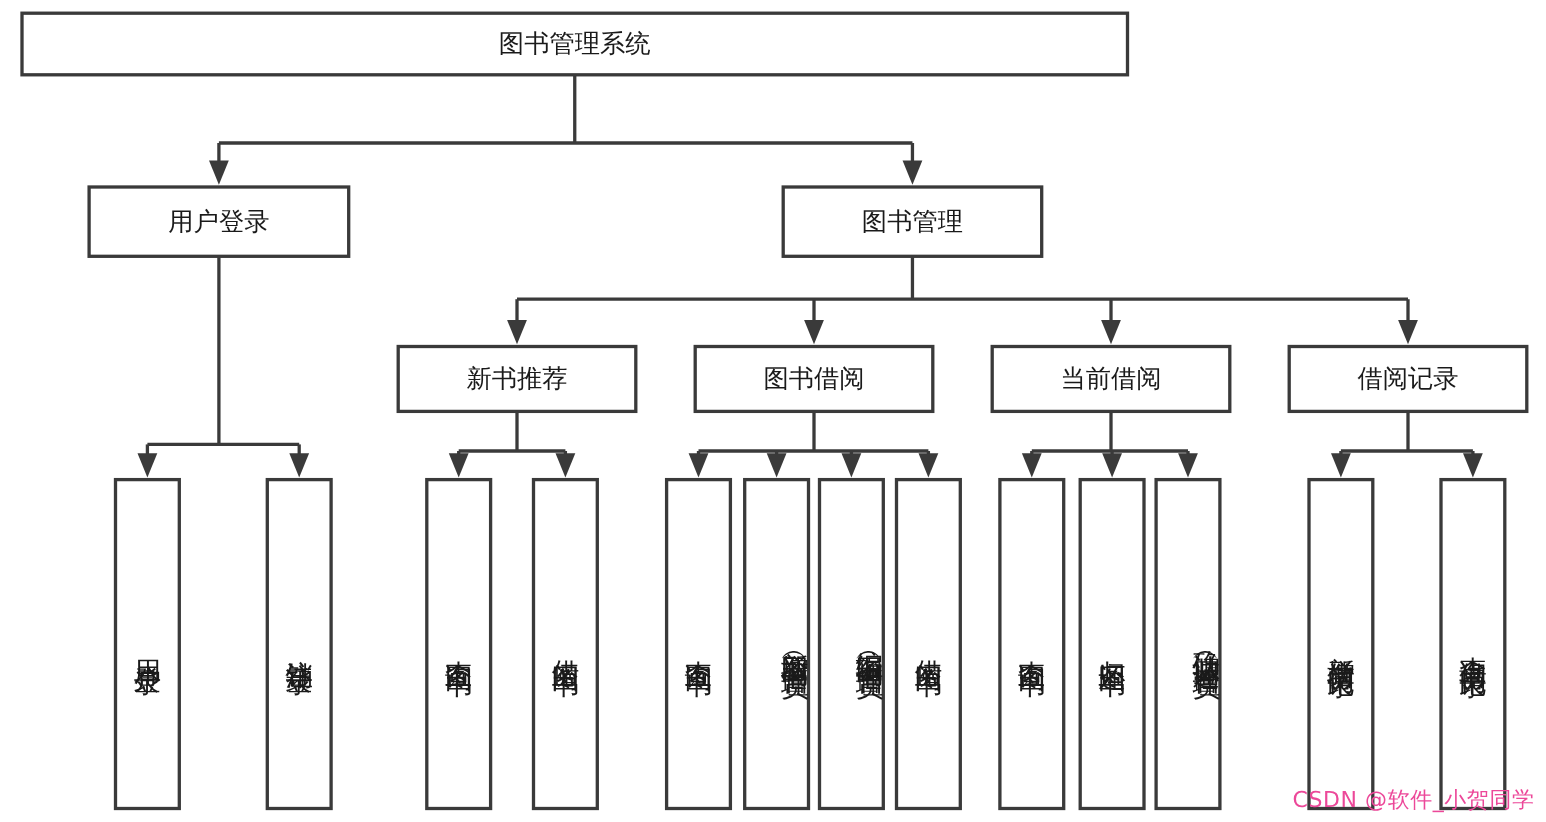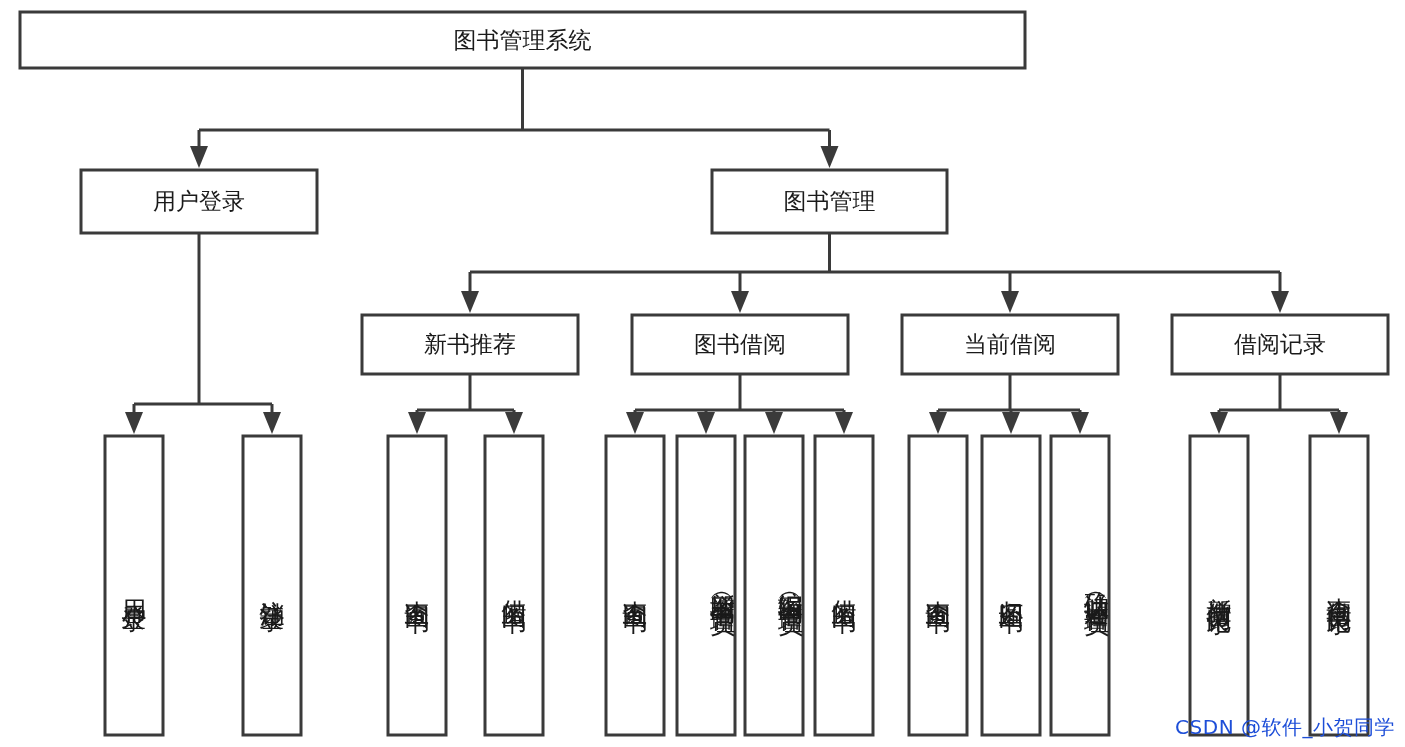--- a/index.html
+++ b/index.html
@@ -65,21 +65,21 @@
   }
   .leaf-label.center-v {
     align-items: center;
   }
   .watermark {
     position: absolute;
     right: 10px;
     bottom: 6px;
     font-family: "DejaVu Sans", "Liberation Sans", sans-serif;
     font-size: 20px;
-    color: #1d4ed8;
+    color: #ec4899;
     letter-spacing: 0.5px;
     white-space: nowrap;
   }
 </style>
 </head>
 <body>
 
 <div id="diagram-root">
 
   <svg id="flow" viewBox="0 0 1405 747">

